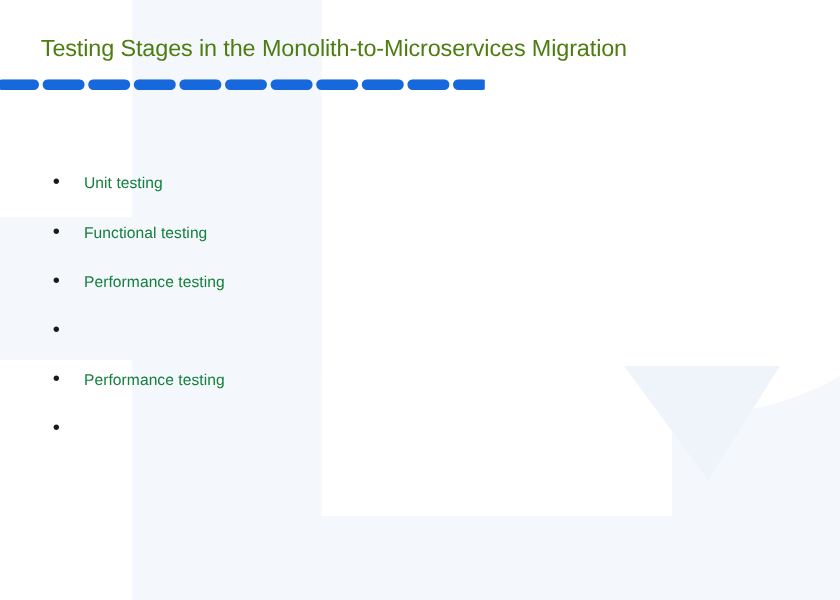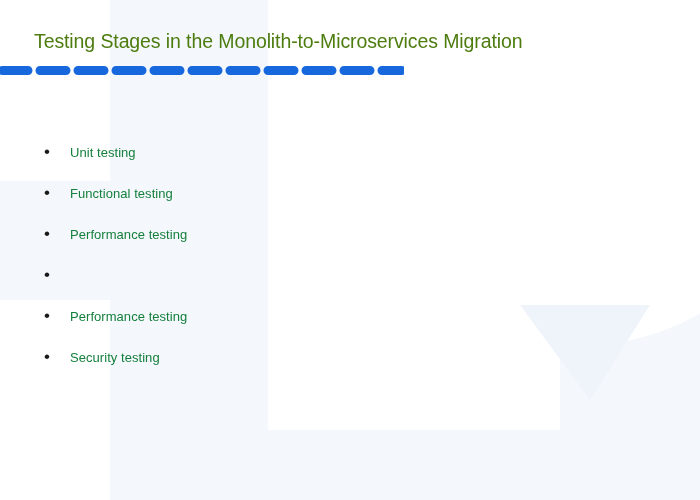--- a/index.html
+++ b/index.html
@@ -140,17 +140,16 @@
     </li>
     <li class="bullet-item">
       <span class="bullet-dot">•</span>
     </li>
     <li class="bullet-item">
       <span class="bullet-dot">•</span>
       <span class="bullet-label">Performance testing</span>
     </li>
     <li class="bullet-item">
       <span class="bullet-dot">•</span>
-      <span class="bullet-label">Security testing</span>
     </li>
   </ul>
 
 </div>
 
 </body></html>

